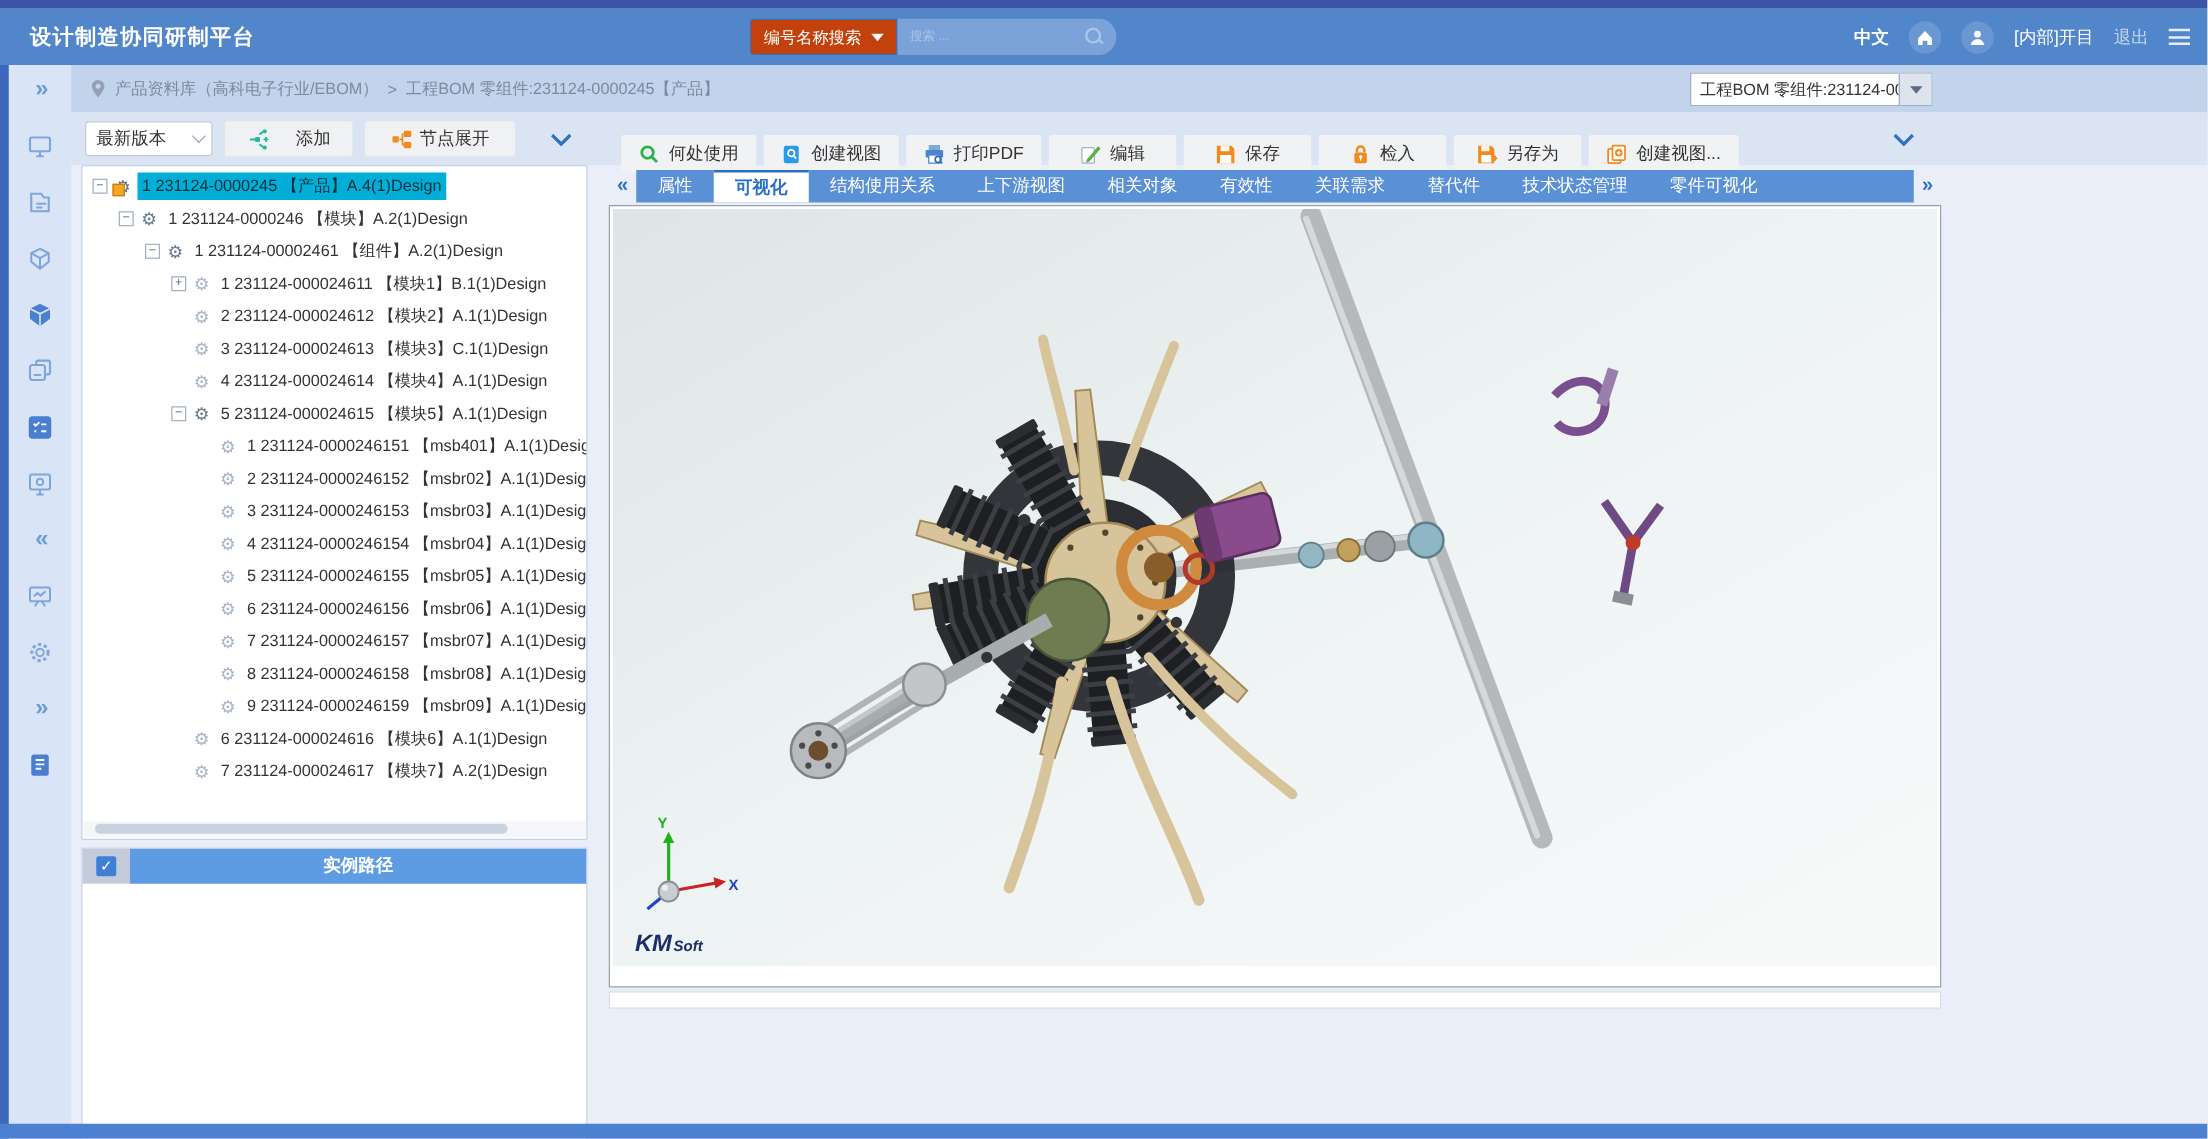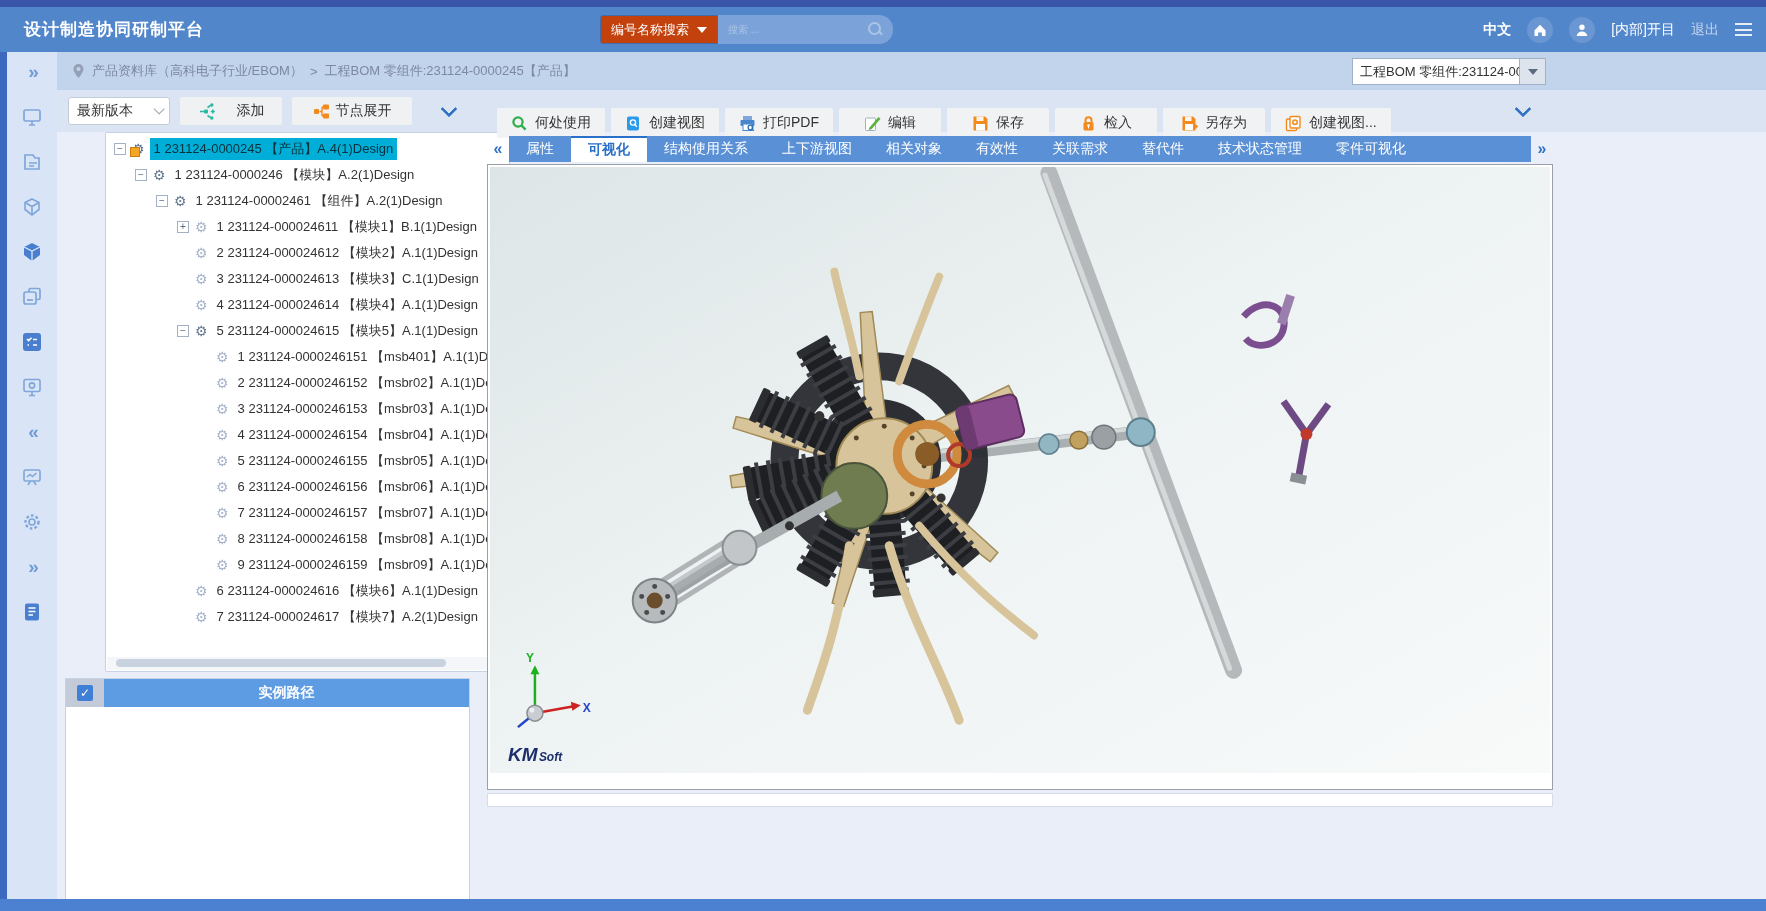--- a/index.html
+++ b/index.html
@@ -52,21 +52,21 @@
   .vee { width:8px; height:8px; border-right:1.5px solid #9aa7b8; border-bottom:1.5px solid #9aa7b8; transform:rotate(45deg) translateY(-3px); }
   .ltool-btn { position:absolute; top:97px; height:28px; background:#f0f1f3; border-radius:2px; display:flex; align-items:center; justify-content:center; gap:6px; font-size:14px; color:#333; cursor:pointer; }
   .btn-add { left:180px; width:102px;gap:22px; }
   .btn-expand { left:292px; width:120px; }
   .chev-blue { position:absolute; width:14px; height:14px; cursor:pointer; }
   .chev-blue::before { content:""; position:absolute; left:1px; top:1px; width:9px; height:9px; border-right:3px solid #2f72c6; border-bottom:3px solid #2f72c6; transform:rotate(45deg); border-radius:1px; }
   .chev-left-panel { left:442px; top:102px; }
   .chev-main { left:1516px; top:102px; }
 
   
-  .tree-panel { position:absolute; left:65px; top:132px; width:405px; height:540px; background:#fff; border:1px solid #c5d2e4; border-radius:2px; overflow:hidden;margin-left:40px; }
+  .tree-panel { position:absolute; left:65px; top:132px; width:405px; height:540px; background:#fff; border:1px solid #c5d2e4; border-radius:2px; overflow:hidden; }
   .tree-scroll { position:absolute; left:0; top:3px; width:405px; height:522px; overflow:hidden; }
   .trow { height:26px; display:flex; align-items:center; white-space:nowrap; font-size:13px; color:#333; cursor:pointer; }
   .lvl0{padding-left:8px;} .lvl1{padding-left:29px;} .lvl2{padding-left:50px;} .lvl3{padding-left:71px;} .lvl4{padding-left:92px;}
   .exp { width:12px; height:12px; border:1px solid #a2b1c4; background:#fff; font-size:10px; line-height:10px; text-align:center; color:#5a6b80; margin-right:6px; flex:none; }
   .exp.minus::before { content:"\2212"; }
   .exp.plus::before { content:"+"; }
   .exp.none { border:none; background:transparent; }
   .gear { font-size:14px; line-height:14px; margin-right:5px; position:relative; flex:none; }
   .gear::before { content:"\2699"; }
   .g-light { color:#a7b4c9; }

